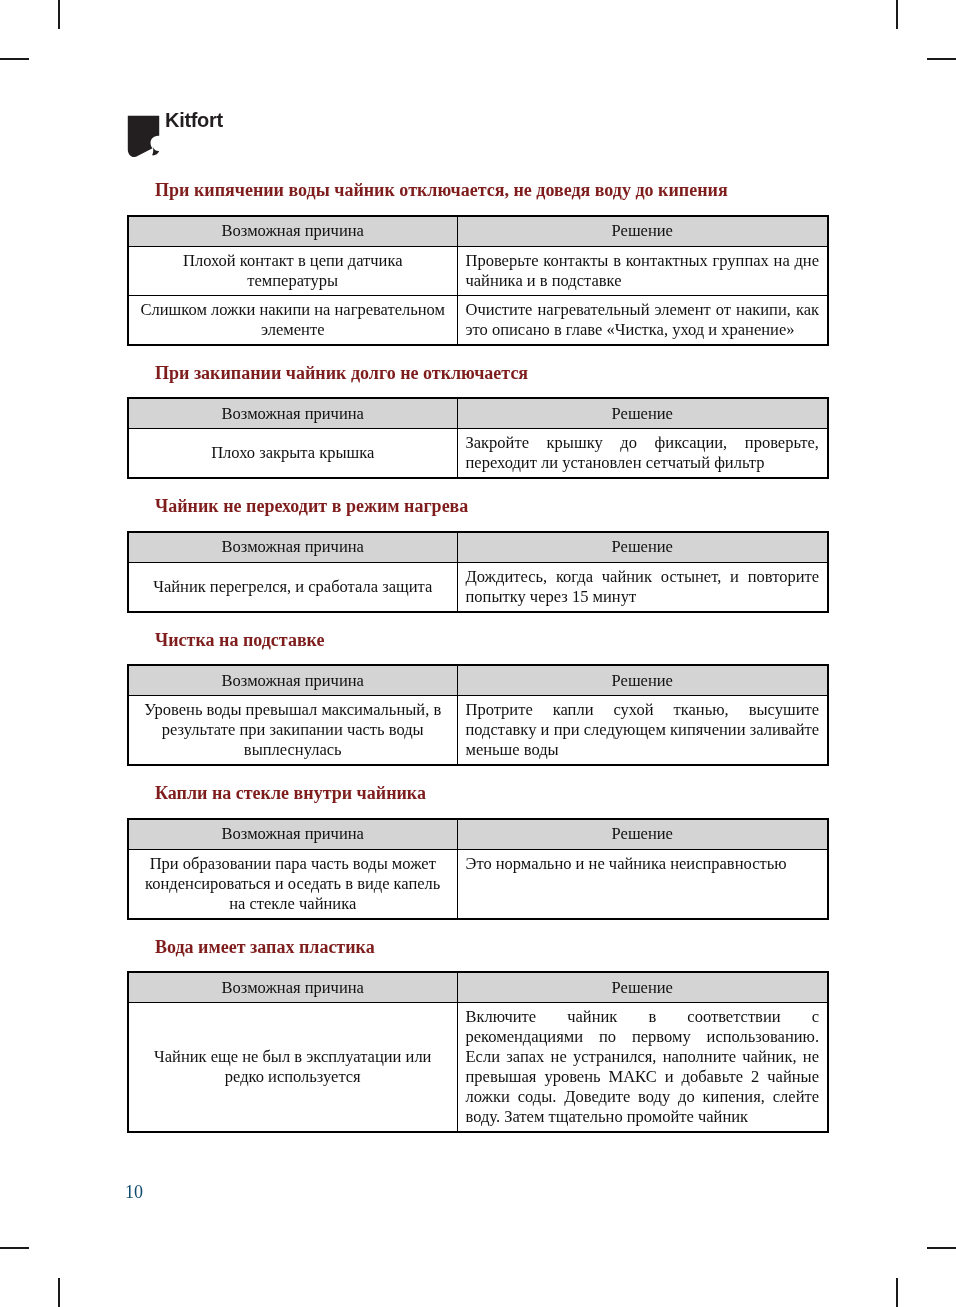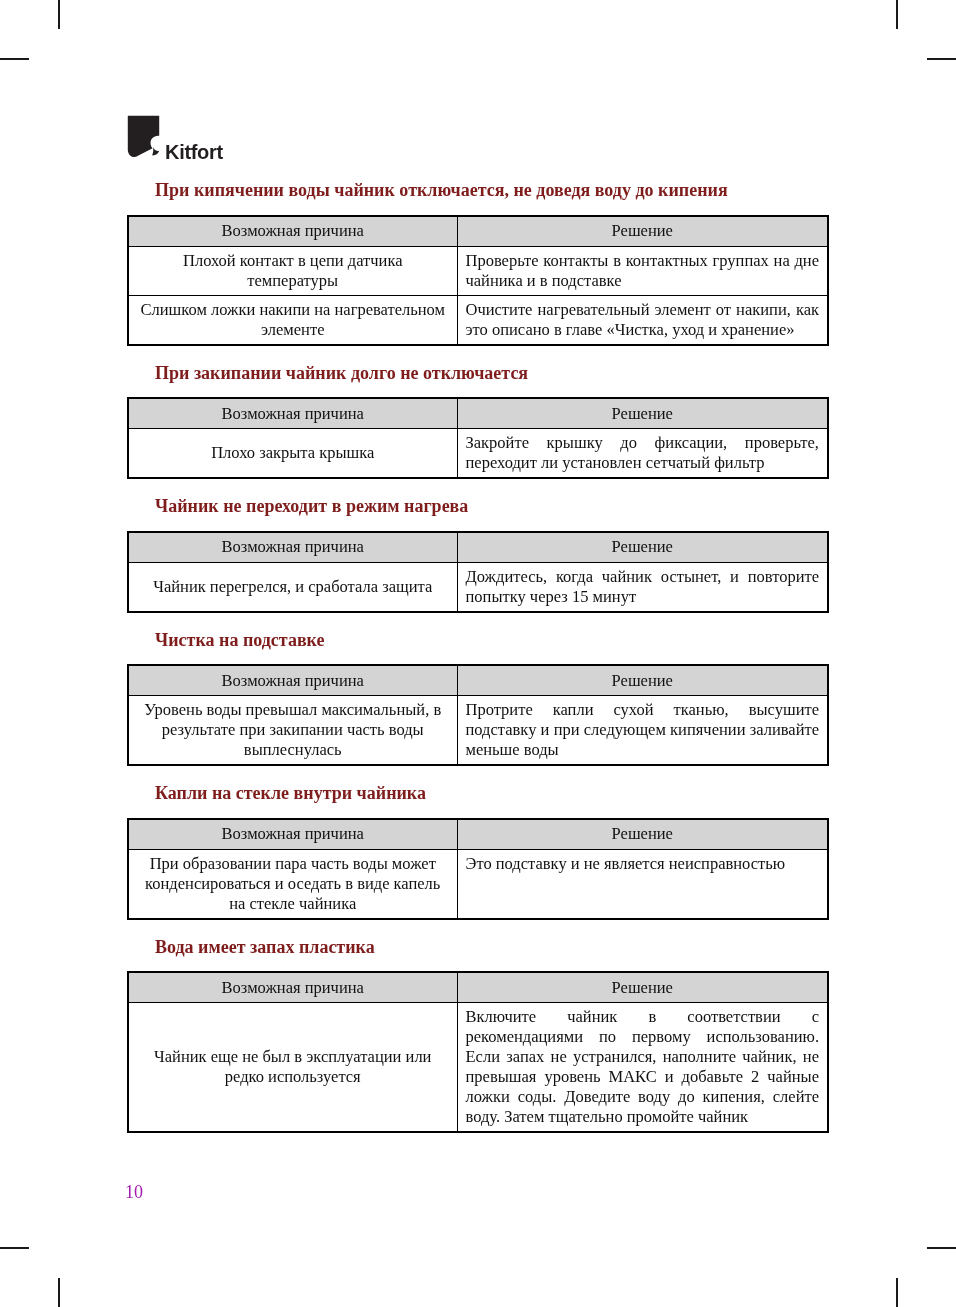--- a/index.html
+++ b/index.html
@@ -35,21 +35,20 @@
   
   .page {
     position: absolute;
     left: 127px;
     top: 110px;
     width: 702px;
   }
 
   .brand {
     display: flex;
-    align-items: flex-end;
     height: 53px;
     margin-bottom: 2px;
   }
   .brand svg { display: block; }
   .brand-name {
     font-family: "Liberation Sans", "DejaVu Sans", sans-serif;
     font-weight: bold;
     font-size: 20px;
     letter-spacing: -0.3px;
     color: #231f20;
@@ -96,21 +95,21 @@
   .trouble-table td.solution {
     vertical-align: top;
     text-align: justify;
   }
 
   .page-number {
     position: absolute;
     left: 125px;
     top: 1182px;
     font-size: 18px;
-    color: #a21caf;
+    color: #0c4a6e;
   }
 </style>
 </head>
 <body>
 
 <div class="crop v tl-v"></div>
 <div class="crop h tl-h"></div>
 <div class="crop v tr-v"></div>
 <div class="crop h tr-h"></div>
 <div class="crop h bl-h"></div>
@@ -211,21 +210,21 @@
     <table class="trouble-table">
       <thead>
         <tr>
           <th class="col-cause">Возможная причина</th>
           <th>Решение</th>
         </tr>
       </thead>
       <tbody>
         <tr>
           <td class="cause">При образовании пара часть воды может конденсироваться и оседать в виде капель на стекле чайника</td>
-          <td class="solution">Это подставку и не является неисправностью</td>
+          <td class="solution">Это нормально и не чайника неисправностью</td>
         </tr>
       </tbody>
     </table>
   </section>
 
   <section>
     <h2 class="section-heading">Вода имеет запах пластика</h2>
     <table class="trouble-table">
       <thead>
         <tr>

